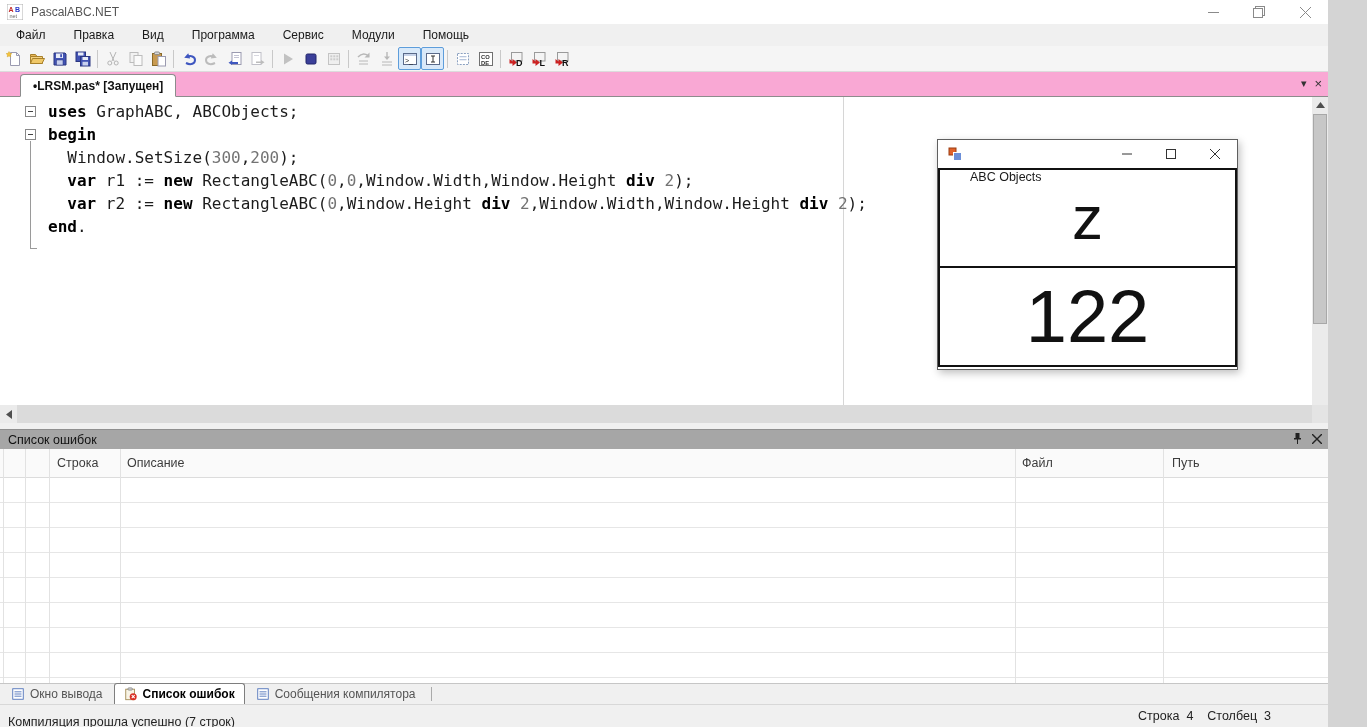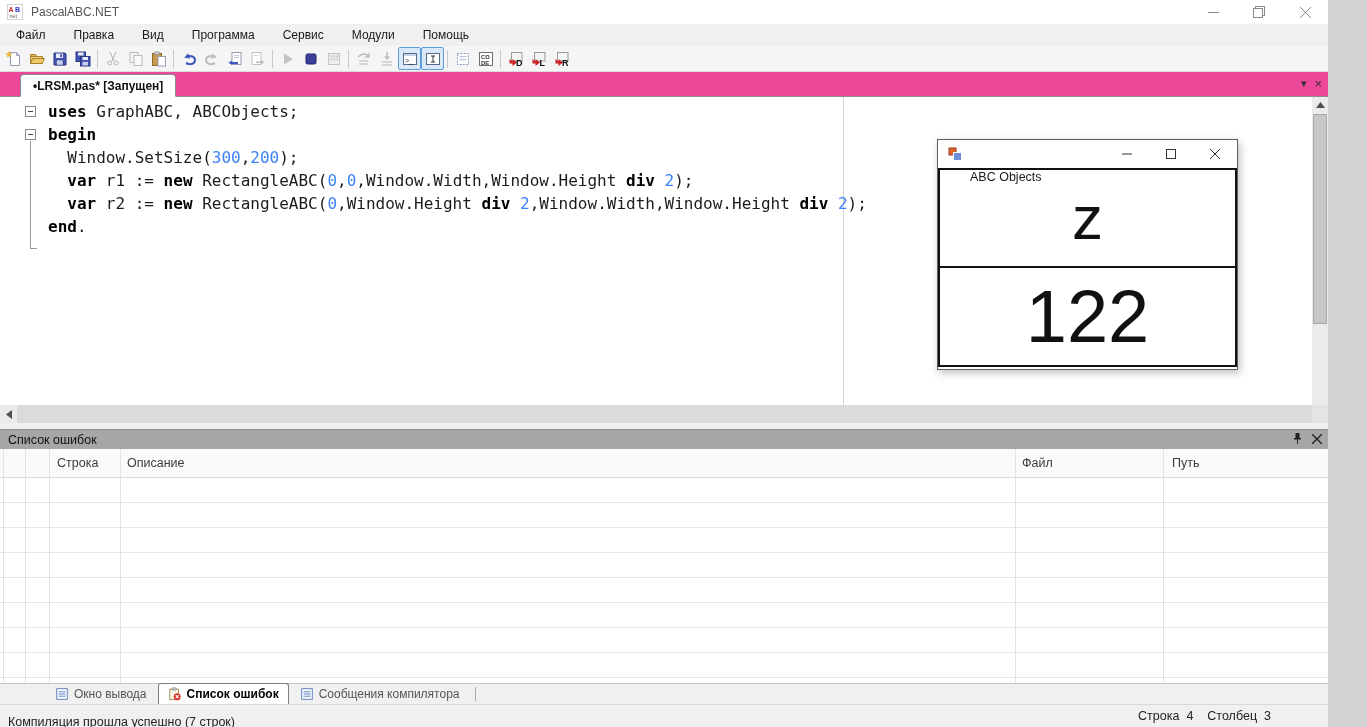--- a/index.html
+++ b/index.html
@@ -26,35 +26,35 @@
   
   .toolbar { position:absolute; left:0; top:46px; width:100%; height:26px; background:#f5f5f5;
              border-bottom:1px solid #dcdcdc; display:flex; align-items:center; padding-left:2px; }
   .tb-btn { width:23px; height:23px; display:flex; align-items:center; justify-content:center;
             border:1px solid transparent; border-radius:2px; }
   .tb-btn svg { width:16px; height:16px; }
   .tb-btn.toggled { border:1px solid #5d9ddb; background:#d9e9f9; }
   .tb-sep { width:1px; height:18px; background:#c9c9c9; margin:0 3px; }
 
   
-  .tabstrip { position:absolute; left:0; top:72px; width:100%; height:25px; background:#ec4899;
+  .tabstrip { position:absolute; left:0; top:72px; width:100%; height:25px; background:#f9a8d4;
               border-bottom:1px solid #8c8c8c; }
   .doc-tab { position:absolute; left:20px; bottom:-1px; height:23px; background:#ffffff;
              border:1px solid #8c8c8c; border-bottom:1px solid #ffffff; border-radius:4px 4px 0 0;
              display:flex; align-items:center; padding:0 12px; font-size:12px; font-weight:bold; color:#111; }
   .tabstrip-ctrls { position:absolute; right:6px; top:4px; display:flex; gap:8px; align-items:center;
                     color:#333; font-size:11px; }
 
   
   .editor { position:absolute; left:0; top:97px; width:1351px; height:308px; background:#fff; overflow:hidden; }
   .code-pane { position:absolute; left:0; top:3px; width:100%; }
   .code-line { height:23px; line-height:23px; padding-left:48px; white-space:pre;
                font-family:"DejaVu Sans Mono", monospace; font-size:16px; color:#1c1c1c; }
   .seg-k { font-weight:bold; color:#000; }
-  .seg-n { color:#3b82f6; }
+  .seg-n { color:#737373; }
   .seg-t { color:#0018cc; }
   .fold-box { position:absolute; left:25px; width:11px; height:11px; background:#fff;
               border:1px solid #888; }
   .fold-box::after { content:""; position:absolute; left:2px; top:4px; width:5px; height:1px; background:#444; }
   .fold-connector { position:absolute; left:30px; border-left:1px solid #9a9a9a; border-bottom:1px solid #9a9a9a; }
   .margin-line { position:absolute; left:843px; top:0; width:1px; height:308px; background:#d6d6d6; }
 
   
   .hscroll { position:absolute; left:0; top:405px; width:1351px; height:18px; background:#dbdbdb; display:flex; }
   .scroll-arrow { width:17px; height:18px; background:#ebebeb; display:flex; align-items:center; justify-content:center; }
@@ -75,21 +75,21 @@
   .etable { position:absolute; left:0; top:449px; width:100%; height:234px; background:#fff; }
   .etable-header { position:absolute; left:0; top:0; width:100%; height:29px; background:#fafafa;
                    border-bottom:1px solid #dcdcdc; font-size:12.5px; color:#3c3c3c; }
   .eth { position:absolute; top:7px; }
   .etable-body { position:absolute; left:0; top:29px; width:100%; height:205px;
                  background:repeating-linear-gradient(to bottom, #ffffff 0 24px, #e6e6e6 24px 25px); }
   .ecol-line { position:absolute; top:0; width:1px; height:234px; background:#e2e2e2; }
 
   
   .bottom-tabs { position:absolute; left:0; top:683px; width:100%; height:21px; background:#f0f0f0;
-                 border-top:1px solid #c6c6c6; display:flex; align-items:flex-end;padding-left:44px; }
+                 border-top:1px solid #c6c6c6; display:flex; align-items:flex-end; }
   .btab { height:20px; display:flex; align-items:center; gap:5px; padding:0 9px; font-size:12px;
           color:#555; margin-left:2px; }
   .btab svg { width:14px; height:14px; }
   .btab.active { background:#fff; border:1px solid #7e7e7e; border-bottom:none; border-radius:3px 3px 0 0;
                  height:21px; font-weight:bold; color:#000; }
   .btab-sep { width:1px; height:14px; background:#aaa; margin-left:6px; margin-bottom:3px; }
 
   
   .statusbar { position:absolute; left:0; top:704px; width:100%; height:23px; background:#f0f0f0;
                border-top:1px solid #d8d8d8; display:flex; align-items:center; font-size:12.5px; color:#222; }

